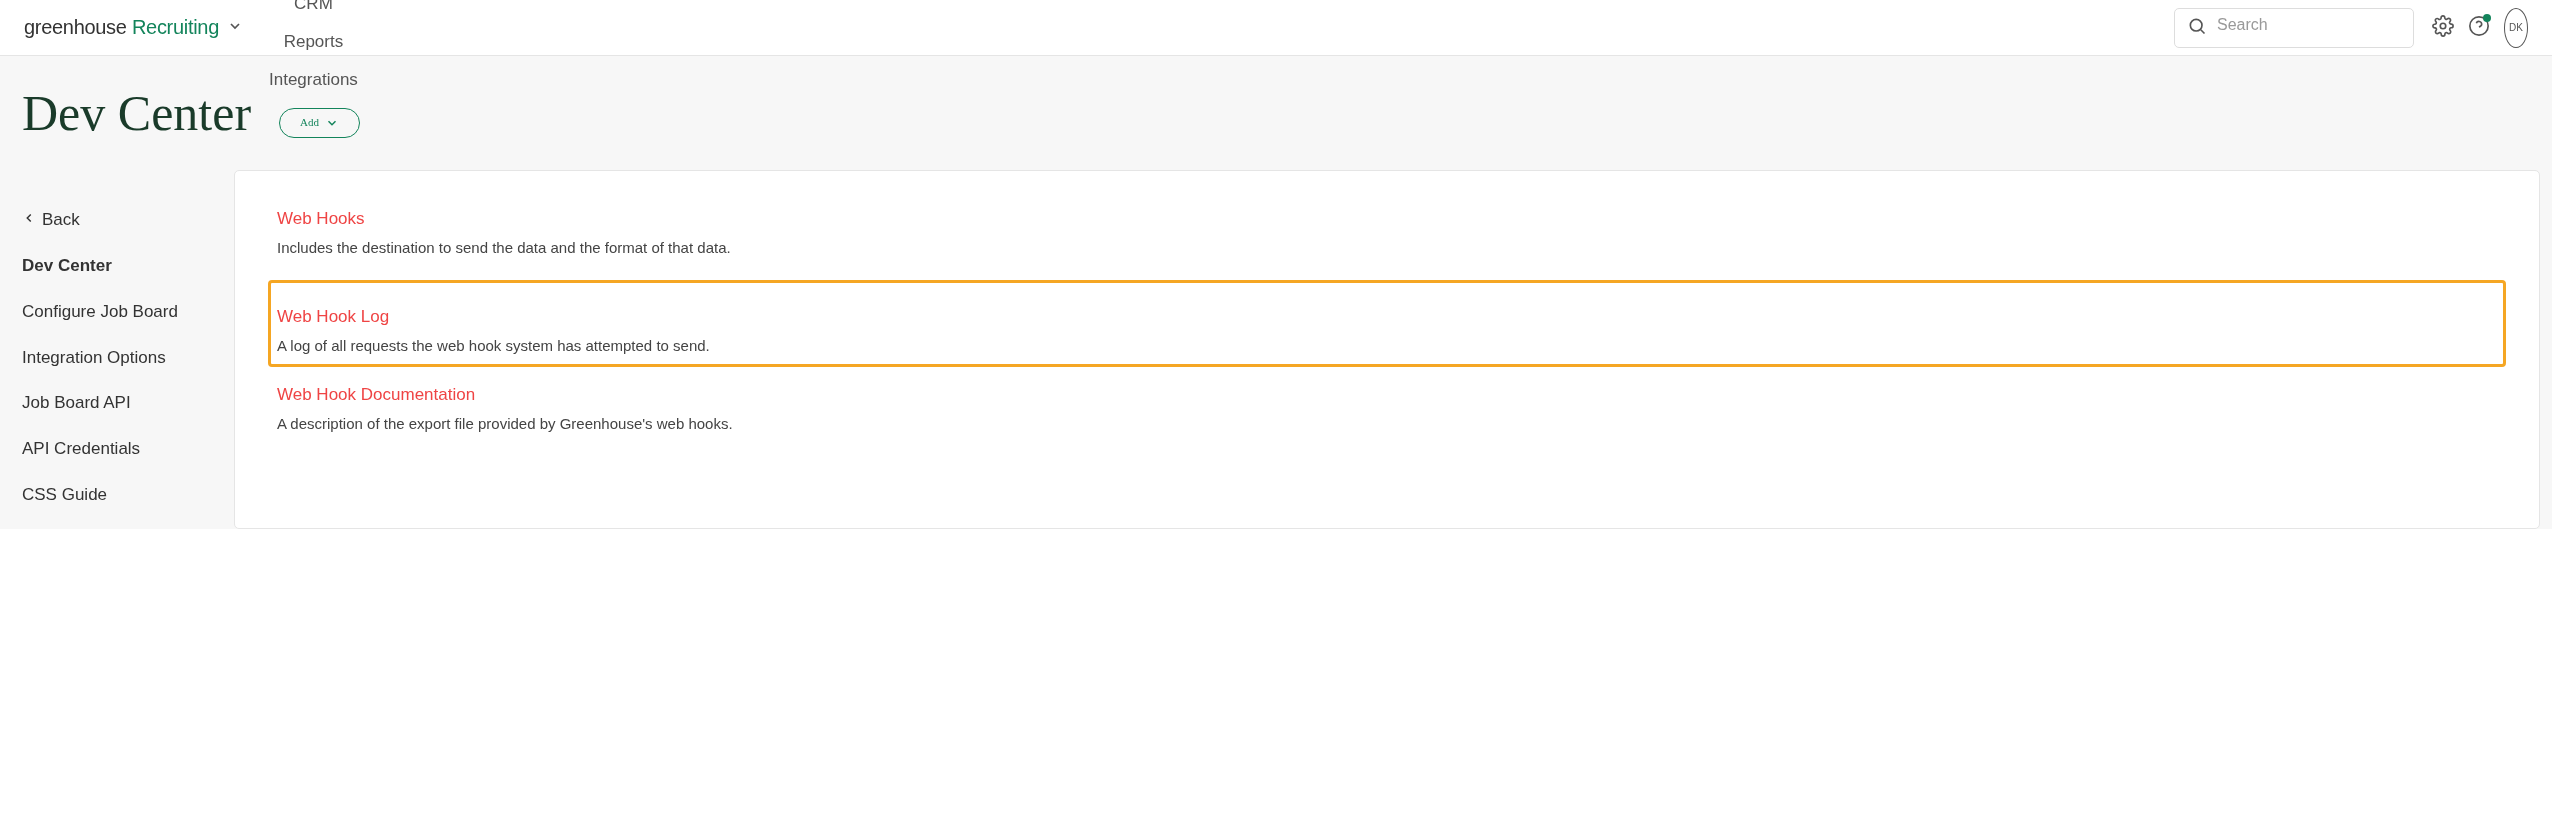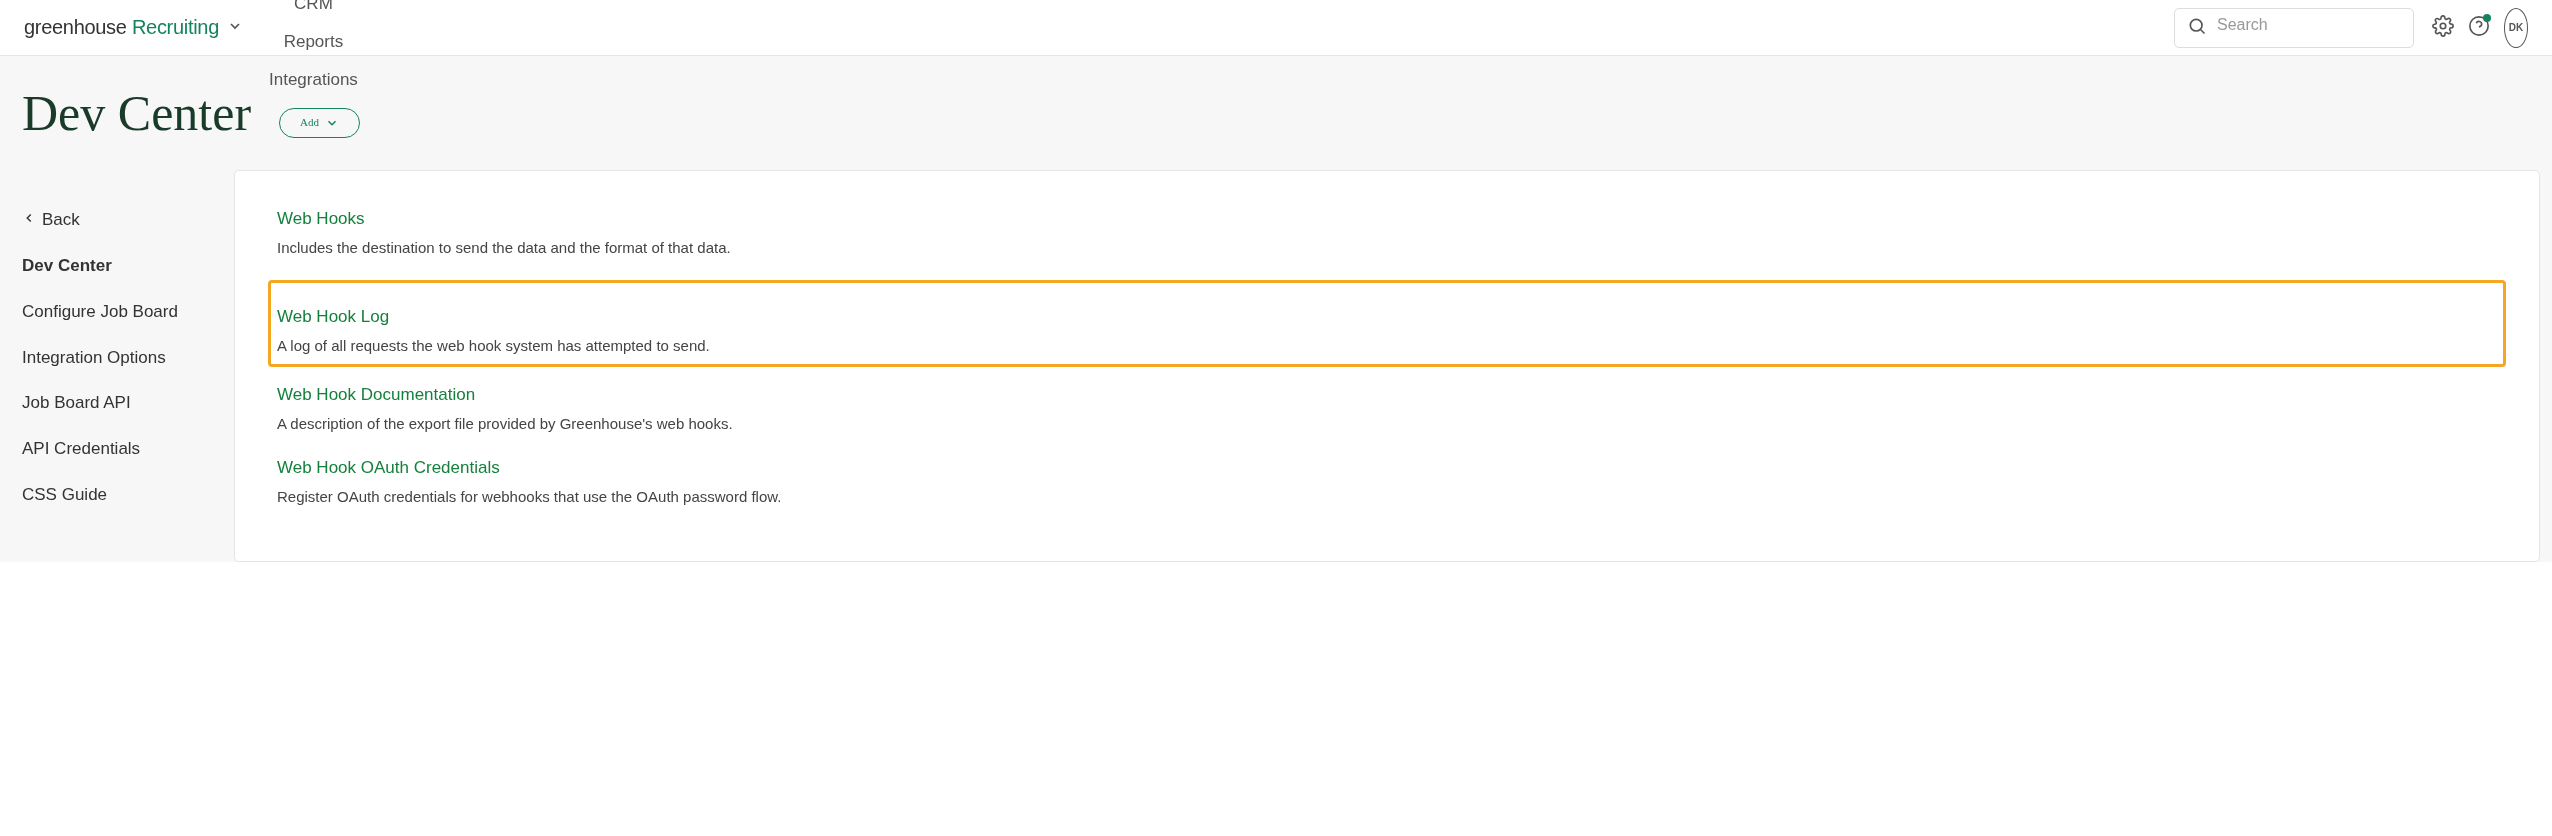--- a/index.html
+++ b/index.html
@@ -111,21 +111,21 @@
     .avatar {
       width: 24px;
       height: 40px;
       border: 1.5px solid #555;
       border-radius: 50%;
       display: flex;
       align-items: center;
       justify-content: center;
       font-size: 10px;
       color: #555;
-      font-weight: 700;
+      font-weight: 400;
     }
 
     
     .page-body {
       background: #f7f7f7;
     }
 
     .page-title {
       font-family: Georgia, 'Times New Roman', serif;
       font-size: 50px;
@@ -176,21 +176,21 @@
       border: 1px solid #e5e5e5;
       border-radius: 5px;
       padding: 38px 42px 30px 42px;
     }
 
     .section-block {
       margin-bottom: 26px;
     }
 
     .section-link {
-      color: #15803d;
+      color: #ef4444;
       font-size: 17px;
       font-weight: 500;
       display: inline-block;
       margin-bottom: 10px;
       cursor: pointer;
     }
 
     .section-desc {
       color: #444;
       font-size: 15px;
@@ -307,22 +307,18 @@
       <div class="highlight-box">
         <a class="section-link">Web Hook Log</a>
         <div class="section-desc">A log of all requests the web hook system has attempted to send.</div>
       </div>
 
       <div class="section-block">
         <a class="section-link">Web Hook Documentation</a>
         <div class="section-desc">A description of the export file provided by Greenhouse's web hooks.</div>
       </div>
 
-      <div class="section-block">
-        <a class="section-link">Web Hook OAuth Credentials</a>
-        <div class="section-desc">Register OAuth credentials for webhooks that use the OAuth password flow.</div>
-      </div>
 
     </div>
 
   </div>
 
 </div>
 
 </body></html>

